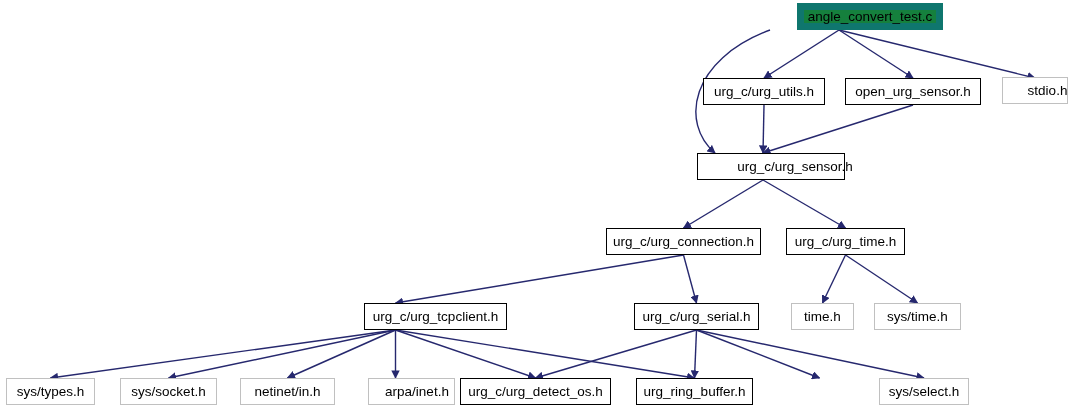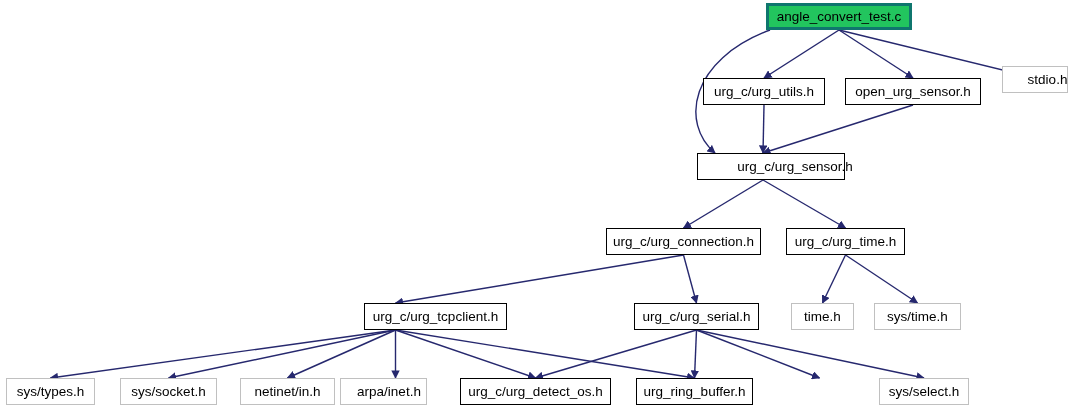--- a/index.html
+++ b/index.html
@@ -18,21 +18,21 @@
     font-size:13.5px;
     line-height:1;
     color:#000000;
     white-space:nowrap;
     background:#ffffff;
     border:1px solid #c0c0c0;
     height:27px;
     letter-spacing:0px;
   }
   .node.local{border:1px solid #000000;}
-  .node.root{border:3px solid #0f766e;background:#22c55e;}
+  .node.root{border:7px solid #0f766e;background:#15803d;margin-left:31px;}
 </style>
 </head>
 <body>
 
 <div id="canvas">
   <svg id="edges" xmlns="http://www.w3.org/2000/svg">
       <defs>
         <marker id="arrow" viewBox="0 0 10 10" refX="9" refY="5" markerWidth="6" markerHeight="6" orient="auto-start-reverse" markerUnits="strokeWidth">
           <path d="M0,0 L10,5 L0,10 z" fill="#26286e"></path>
         </marker>
@@ -63,21 +63,21 @@
   <div id="nodes">
       <div class="node root" style="left: 766px; top: 3px; width: 146px;">
         <span>angle_convert_test.c</span>
       </div>
       <div class="node local" style="left: 703px; top: 78px; width: 122px;">
         <span>urg_c/urg_utils.h</span>
       </div>
       <div class="node local" style="left: 845px; top: 78px; width: 136px;">
         <span>open_urg_sensor.h</span>
       </div>
-      <div class="node system" style="left: 1002px; top: 66px; width: 66px; padding-left: 25px;">
+      <div class="node system" style="left: 1002px; top: 77px; width: 66px; padding-left: 25px;">
         <span>stdio.h</span>
       </div>
       <div class="node local" style="left: 697px; top: 153px; width: 148px; padding-left: 48px;">
         <span>urg_c/urg_sensor.h</span>
       </div>
       <div class="node local" style="left: 606px; top: 228px; width: 155px;">
         <span>urg_c/urg_connection.h</span>
       </div>
       <div class="node local" style="left: 786px; top: 228px; width: 119px; align-items: center;">
         <span>urg_c/urg_time.h</span>
@@ -96,21 +96,21 @@
       </div>
       <div class="node system" style="left: 6px; top: 378px; width: 89px;">
         <span>sys/types.h</span>
       </div>
       <div class="node system" style="left: 120px; top: 378px; width: 97px;">
         <span>sys/socket.h</span>
       </div>
       <div class="node system" style="left: 240px; top: 378px; width: 95px;">
         <span>netinet/in.h</span>
       </div>
-      <div class="node system" style="left: 340px; top: 378px; width: 87px; padding-left: 11px;">
+      <div class="node system" style="left: 368px; top: 378px; width: 87px; padding-left: 11px;">
         <span>arpa/inet.h</span>
       </div>
       <div class="node local" style="left: 460px; top: 378px; width: 151px;">
         <span>urg_c/urg_detect_os.h</span>
       </div>
       <div class="node local" style="left: 636px; top: 378px; width: 117px;">
         <span>urg_ring_buffer.h</span>
       </div>
       <div class="node system" style="left: 782px; top: 378px; width: 76px; margin-top: 33px;">
         <span>termios.h</span>

